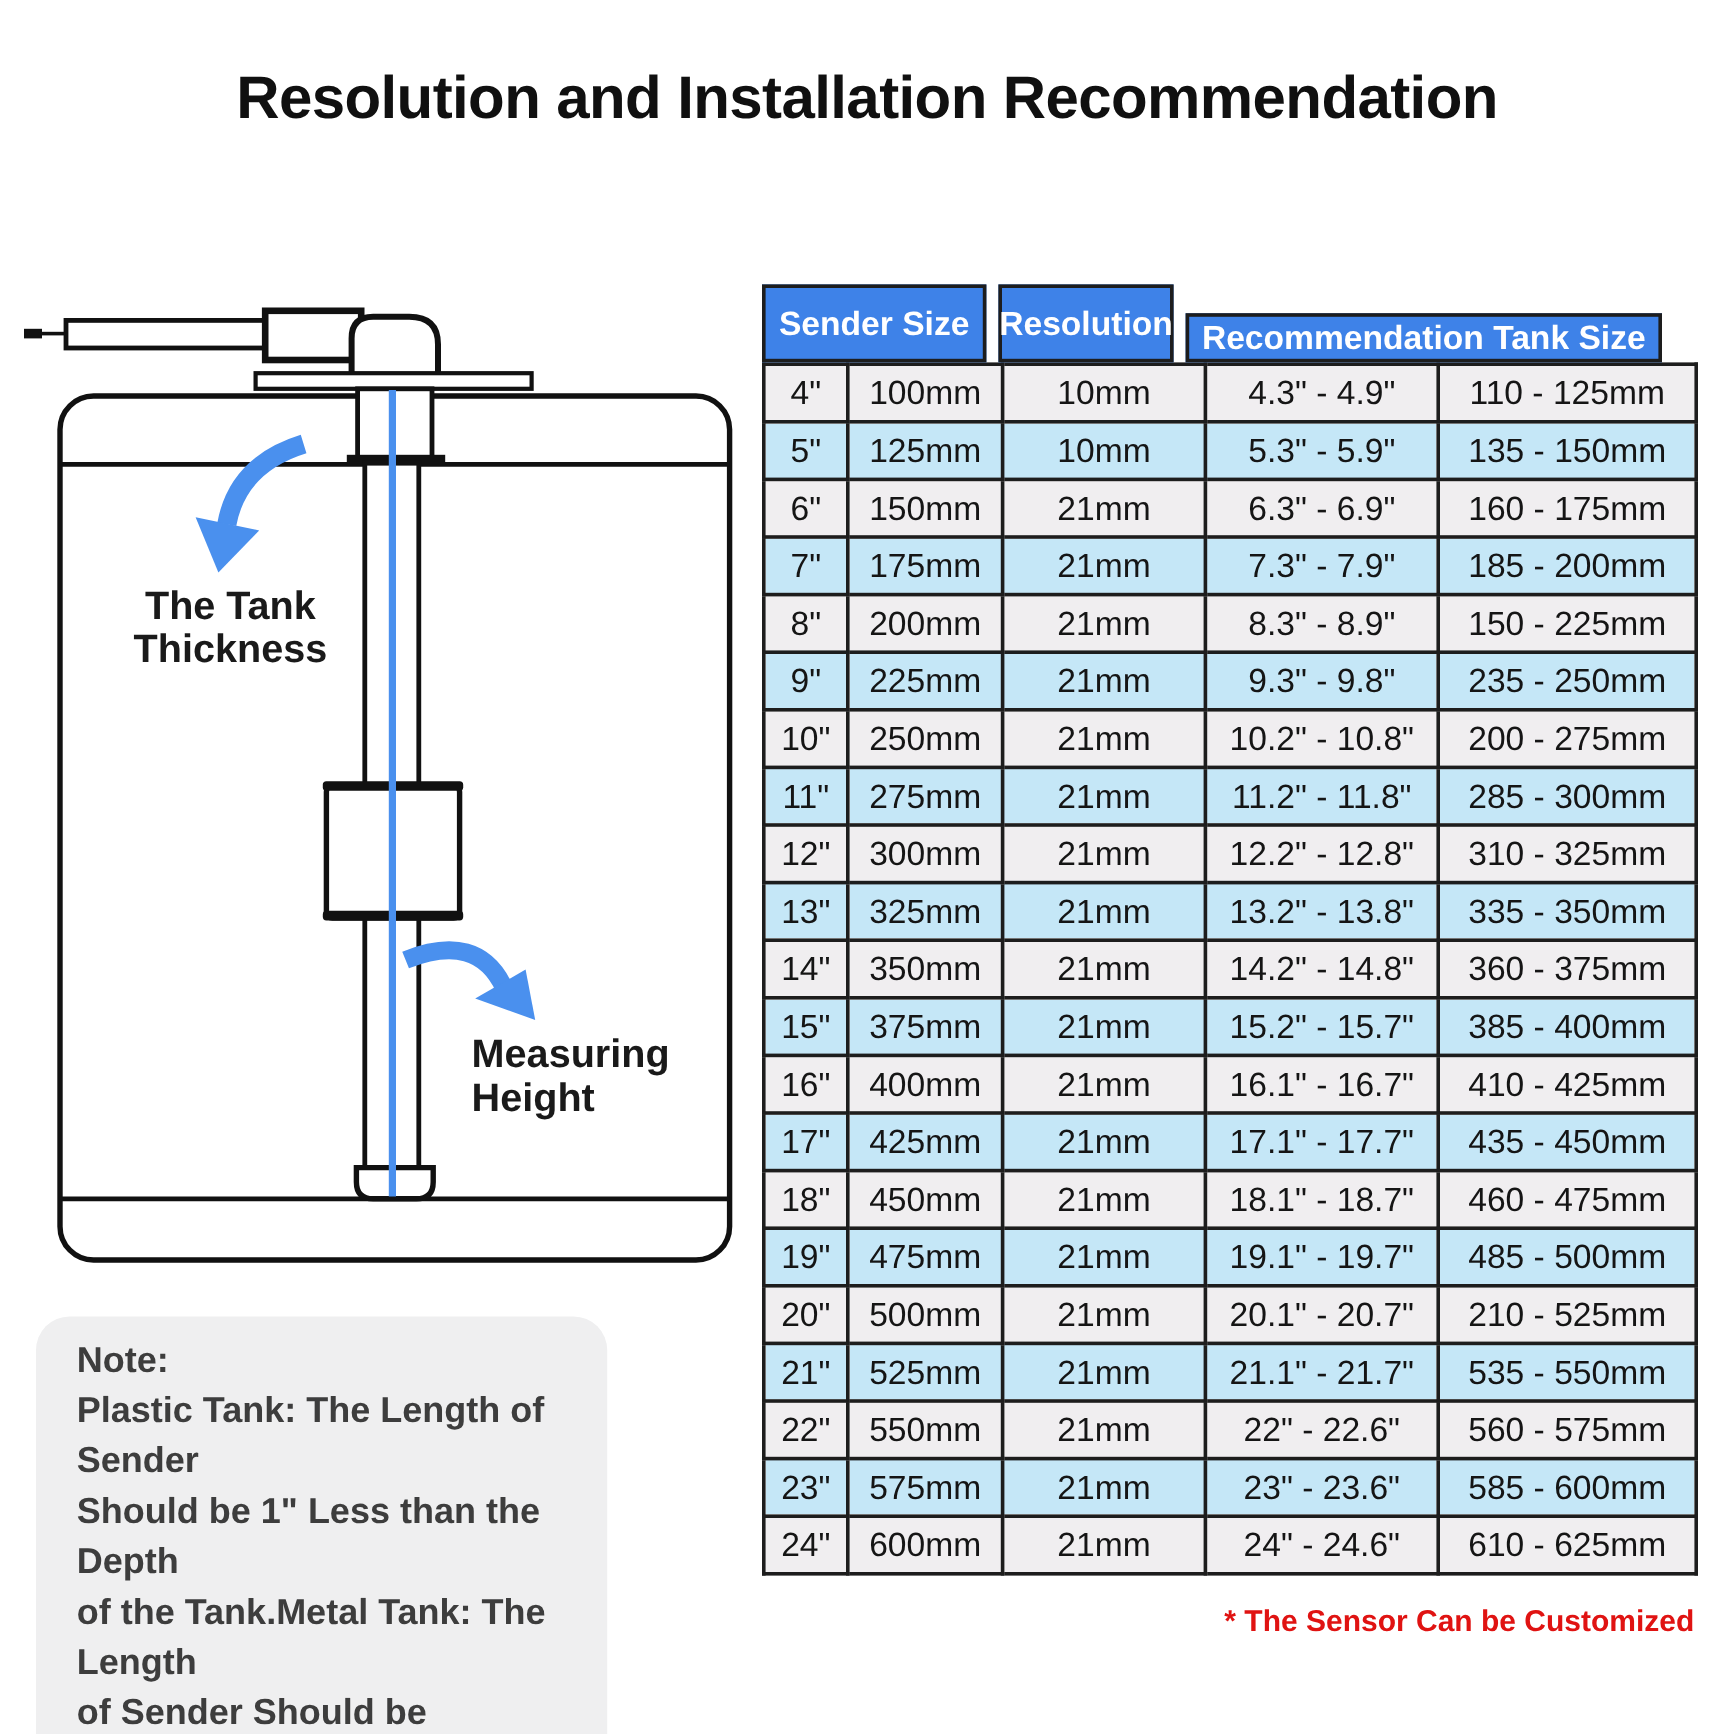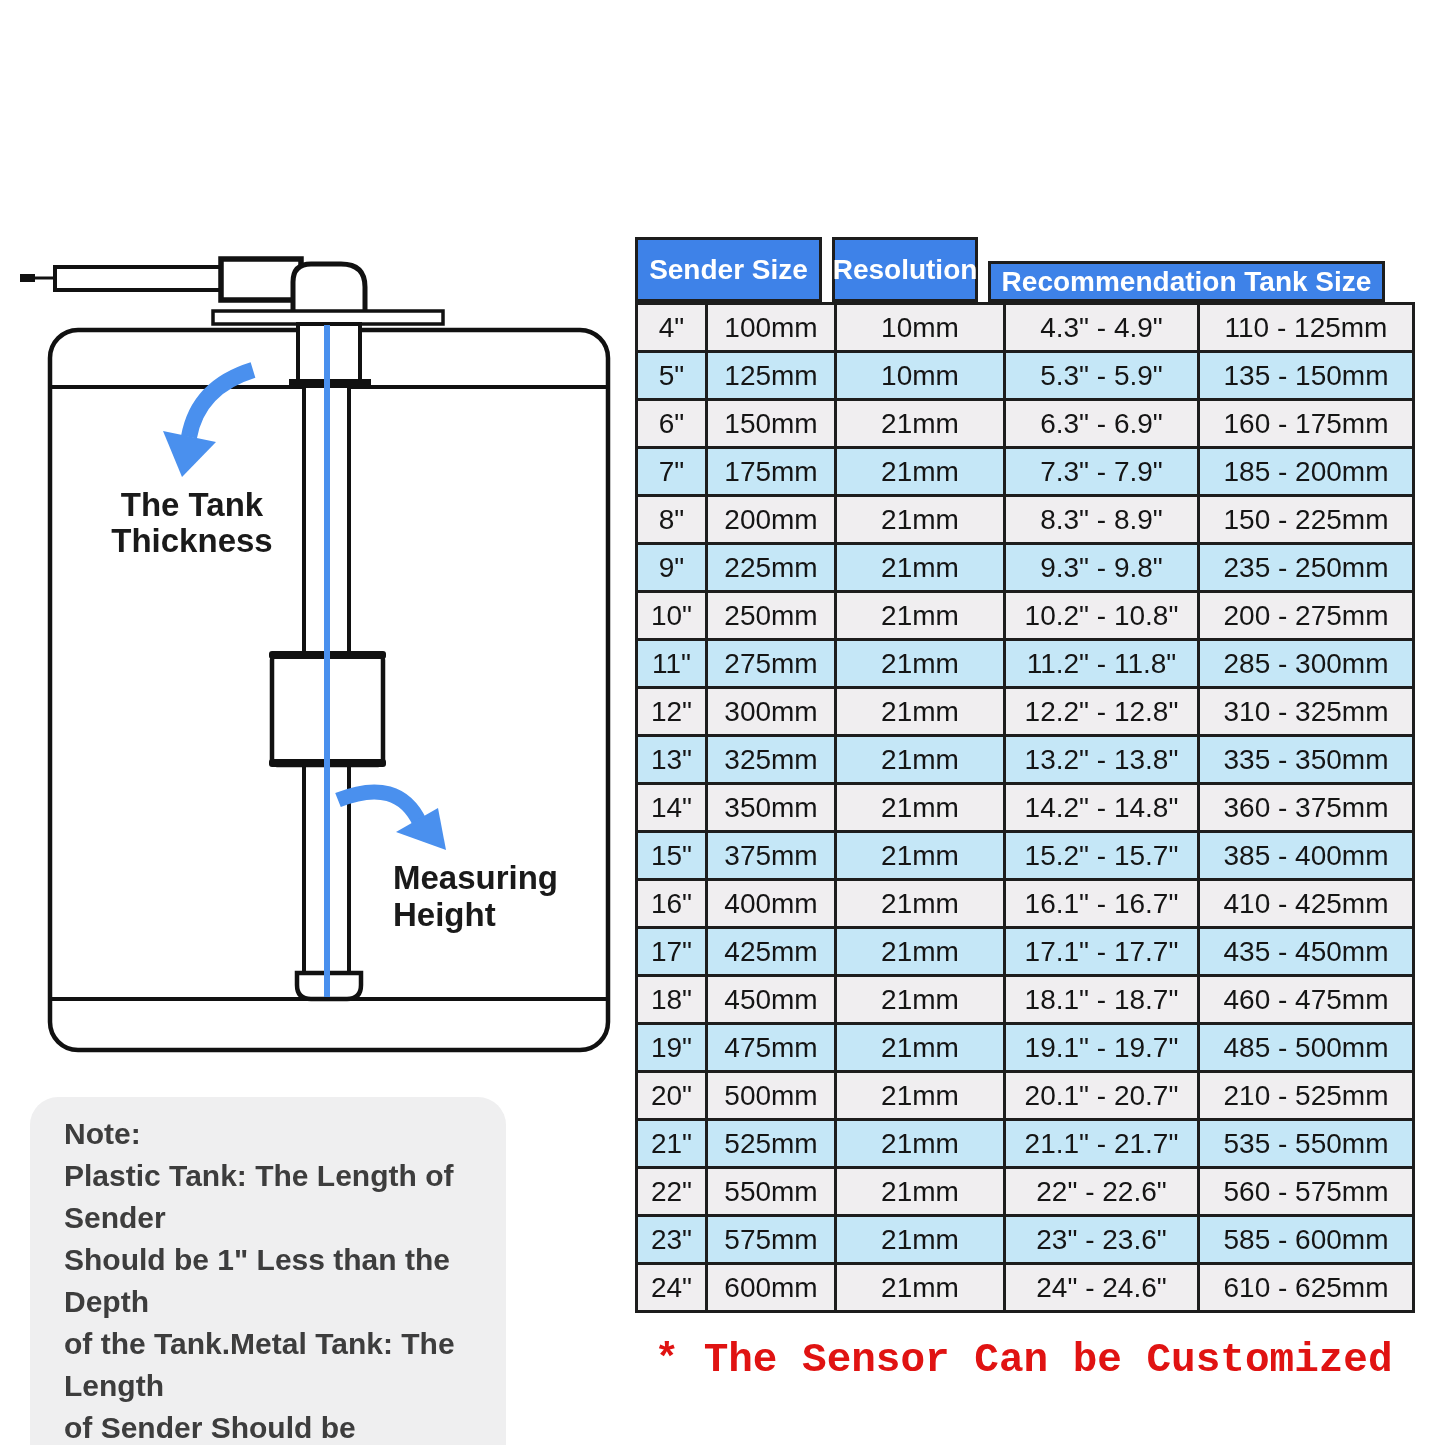--- a/index.html
+++ b/index.html
@@ -51,31 +51,31 @@
     position:absolute;left:30px;top:1097px;width:476px;box-sizing:border-box;
     background:#efeff0;border-radius:28px;
     padding:16px 24px 20px 34px;
     font-size:30px;font-weight:700;color:#3d3d3d;line-height:42px;
     white-space:pre-line;
   }
 
   
   .footnote{
     position:absolute;left:635px;top:1337px;width:777px;
-    text-align:center;font-size:41px;font-weight:700;color:#e01312;
+    text-align:right;font-size:25px;font-weight:700;color:#e01312;
     white-space:nowrap;
-    font-family:Liberation Mono, monospace;
   }
 </style>
 </head>
 <body>
 
 <div class="page">
 
   <div class="title">
+    <div>Resolution and Installation Recommendation</div>
   </div>
 
   <svg class="diagram" viewBox="0 0 650 860" width="650" height="860">
 
     <rect x="50" y="90" width="558" height="720" rx="28" fill="none" stroke="#111111" stroke-width="4.5"></rect>
     <line x1="50" y1="147" x2="608" y2="147" stroke="#111111" stroke-width="4"></line>
     <line x1="50" y1="759" x2="608" y2="759" stroke="#111111" stroke-width="4"></line>
 
     <rect x="20" y="34" width="15" height="8" fill="#111111"></rect>
     <line x1="35" y1="38" x2="58" y2="38" stroke="#111111" stroke-width="3"></line>

